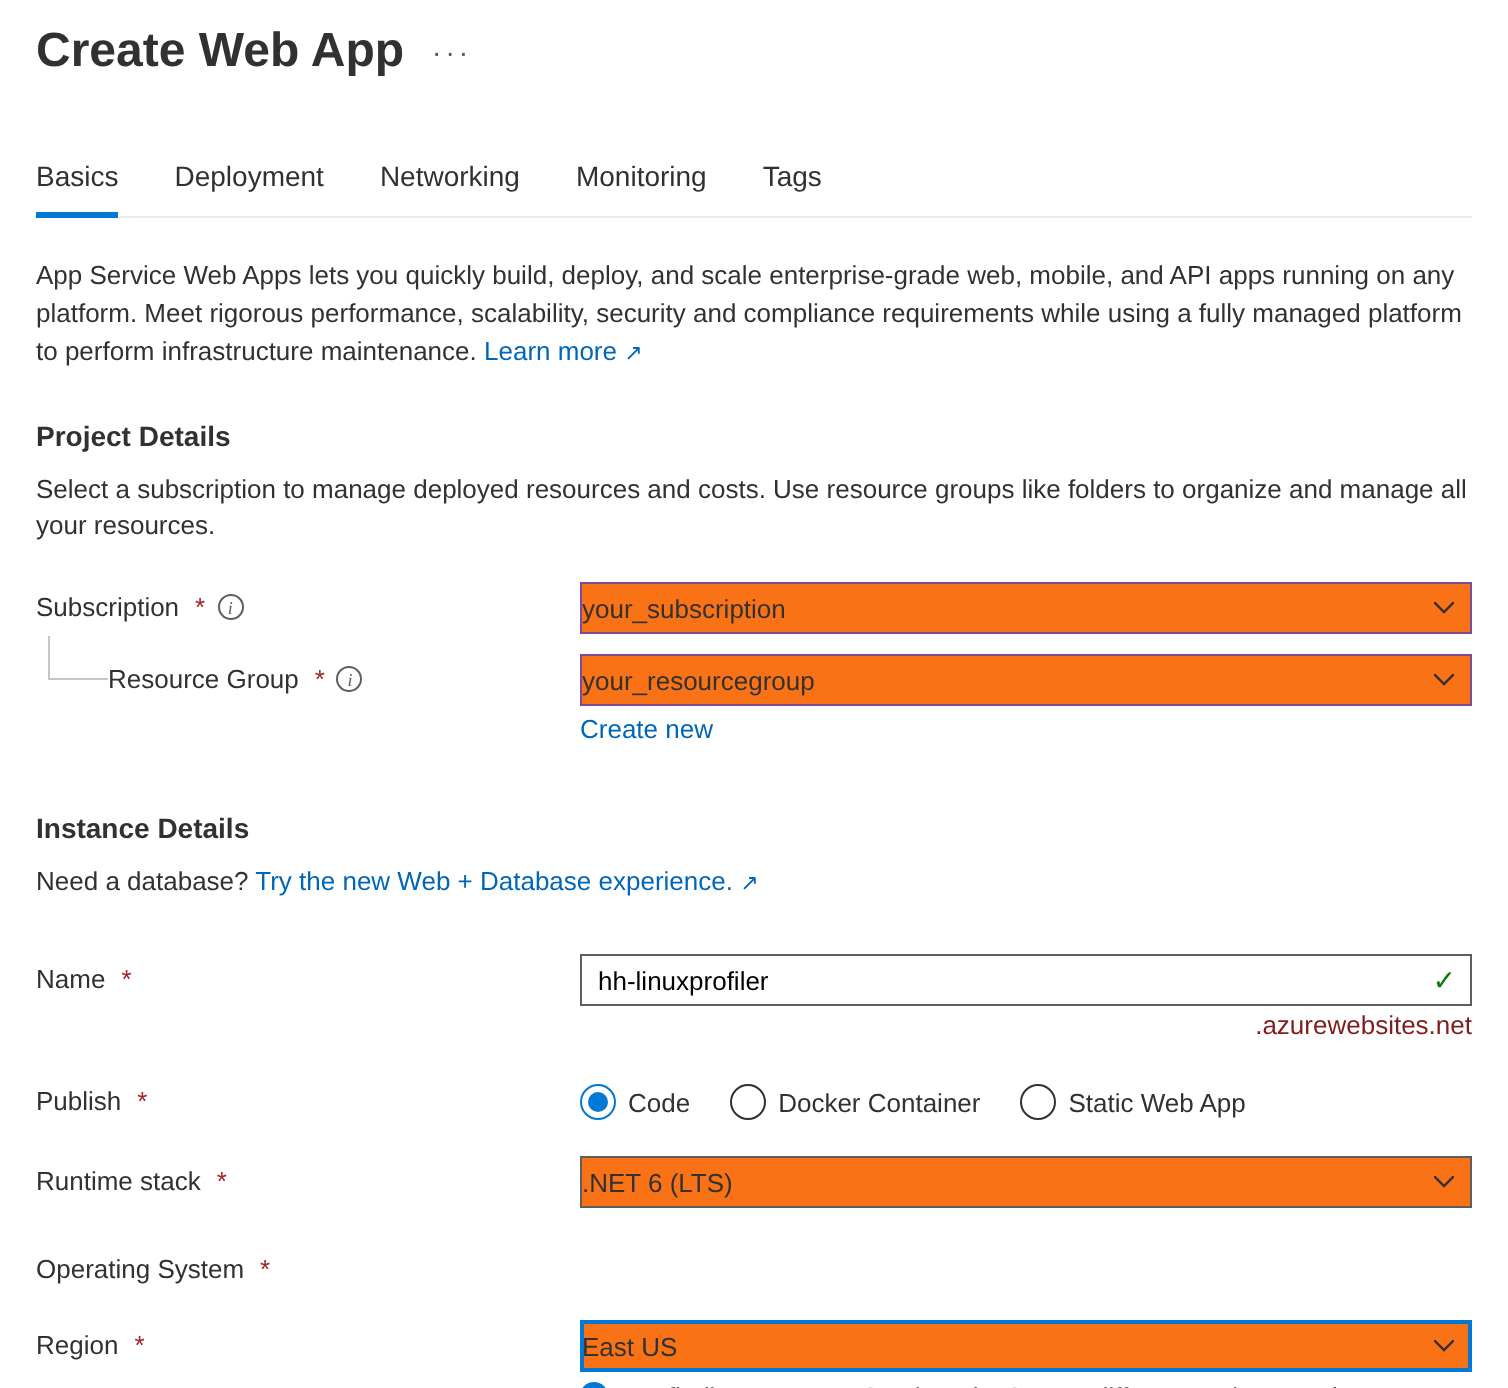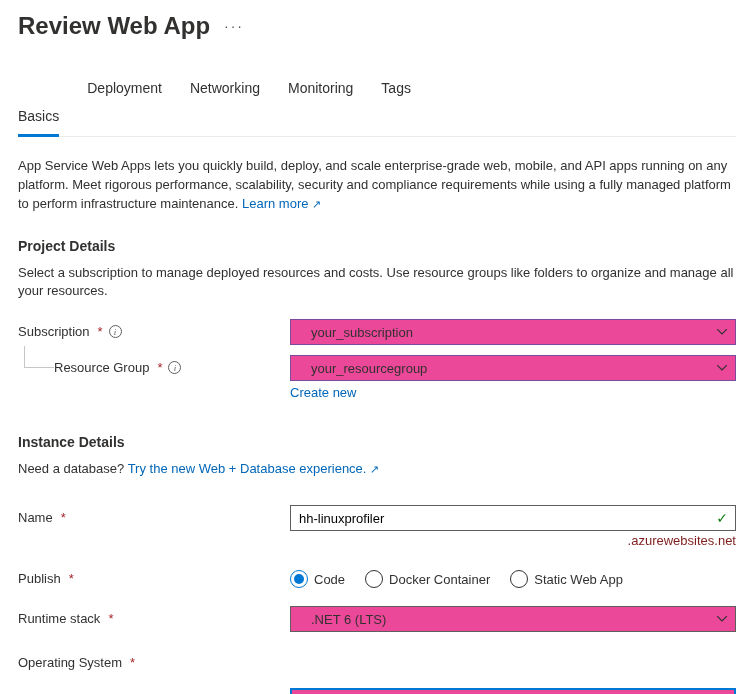--- a/index.html
+++ b/index.html
@@ -10,21 +10,21 @@
     font-size: 13px;
     color: #323130;
     width: 754px;
     background: #fff;
   }
   .page-title-row { display: flex; align-items: center; gap: 14px; margin-bottom: 40px; }
   .page-title { font-size: 24px; font-weight: 600; }
   .more-dots { font-size: 14px; color: #555; letter-spacing: 2px; cursor: pointer; }
   .tabs { display: flex; gap: 28px; border-bottom: 1px solid #edebe9; margin-bottom: 20px; }
   .tab { padding: 0 0 10px 0; font-size: 14px; color: #323130; cursor: pointer; }
-  .tab.active { color: #323130; font-weight: 400; border-bottom: 3px solid #0078d4; margin-bottom: -1px; margin-top: 28px; }
+  .tab.active { color: #323130; font-weight: 400; border-bottom: 3px solid #0078d4; margin-bottom: -1px; }
   .intro { font-size: 13px; line-height: 1.45; color: #323130; margin-bottom: 24px; }
   .link { color: #0066b8; cursor: pointer; text-decoration: none; }
   .ext-icon { font-size: 11px; }
   .section-heading { font-size: 14px; font-weight: 600; margin: 0 0 10px 0; }
   .section-desc { font-size: 13px; line-height: 1.45; margin-bottom: 18px; }
   .field-row { display: flex; align-items: flex-start; margin-bottom: 10px; }
   .field-label-col { width: 272px; flex: 0 0 272px; padding-top: 5px; display: flex; align-items: center; gap: 6px; text-align: center; }
   .field-value-col { flex: 1; }
   .required { color: #a4262c; margin-left: 2px; }
   .info-icon {
@@ -36,23 +36,23 @@
   .indent-connector {
     width: 30px; height: 22px; border-left: 1px solid #c8c6c4; border-bottom: 1px solid #c8c6c4;
     position: absolute; left: -30px; top: -14px;
   }
   .indent-wrap { position: relative; display: flex; align-items: center; gap: 6px; margin-left: 36px; }
   .select-box {
     position: relative;
     border: 1px solid #605e5c;
     height: 26px;
     display: flex; align-items: center;
-    padding: 0 28px 0 20px;
+    padding: 0 28px 0 0;
     font-size: 13px;
-    background: #ec4899;
+    background: #f97316;
     cursor: pointer;
   }
   .select-box.purple { border-color: #7b4a9c; }
   .select-box.blue { border-color: #0078d4; border-width: 1px; box-shadow: 0 0 0 1px #0078d4 inset; }
   .chevron {
     position: absolute; right: 8px; top: 50%; transform: translateY(-50%);
     width: 10px; height: 6px;
   }
   .chevron svg { display: block; }
   .text-input {
@@ -94,21 +94,21 @@
     font-size: 10px; font-weight: 600; flex: 0 0 14px; margin-top: 1px;
     font-family: serif; font-style: italic;
   }
   .gap-lg { height: 24px; }
   .gap-sm { height: 8px; }
 </style>
 </head>
 <body>
 
 <div class="page-title-row">
-  <span class="page-title">Review Web App</span>
+  <span class="page-title">Create Web App</span>
   <span class="more-dots">···</span>
 </div>
 
 <div class="tabs">
   <div class="tab active">Basics</div>
   <div class="tab">Deployment</div>
   <div class="tab">Networking</div>
   <div class="tab">Monitoring</div>
   <div class="tab">Tags</div>
 </div>

